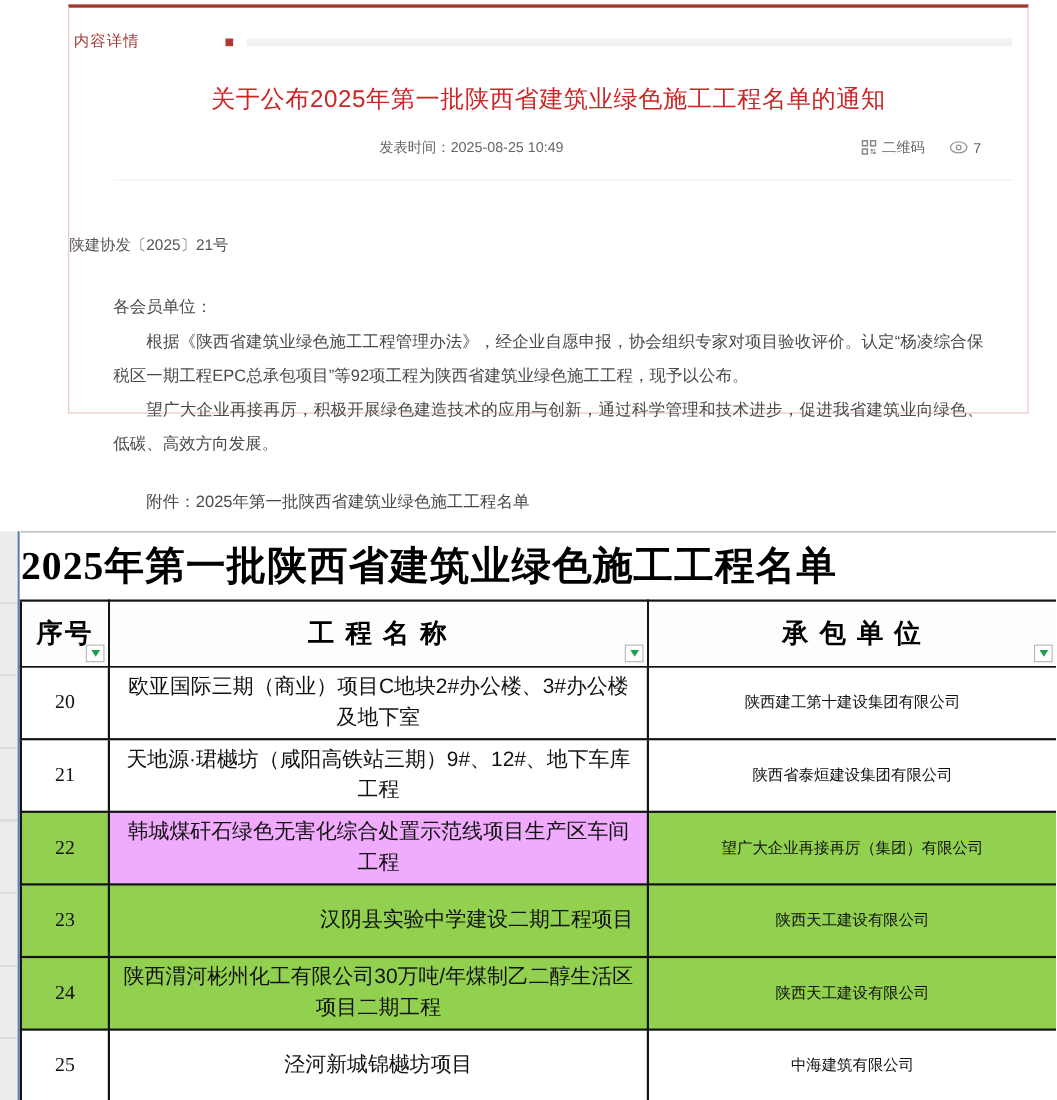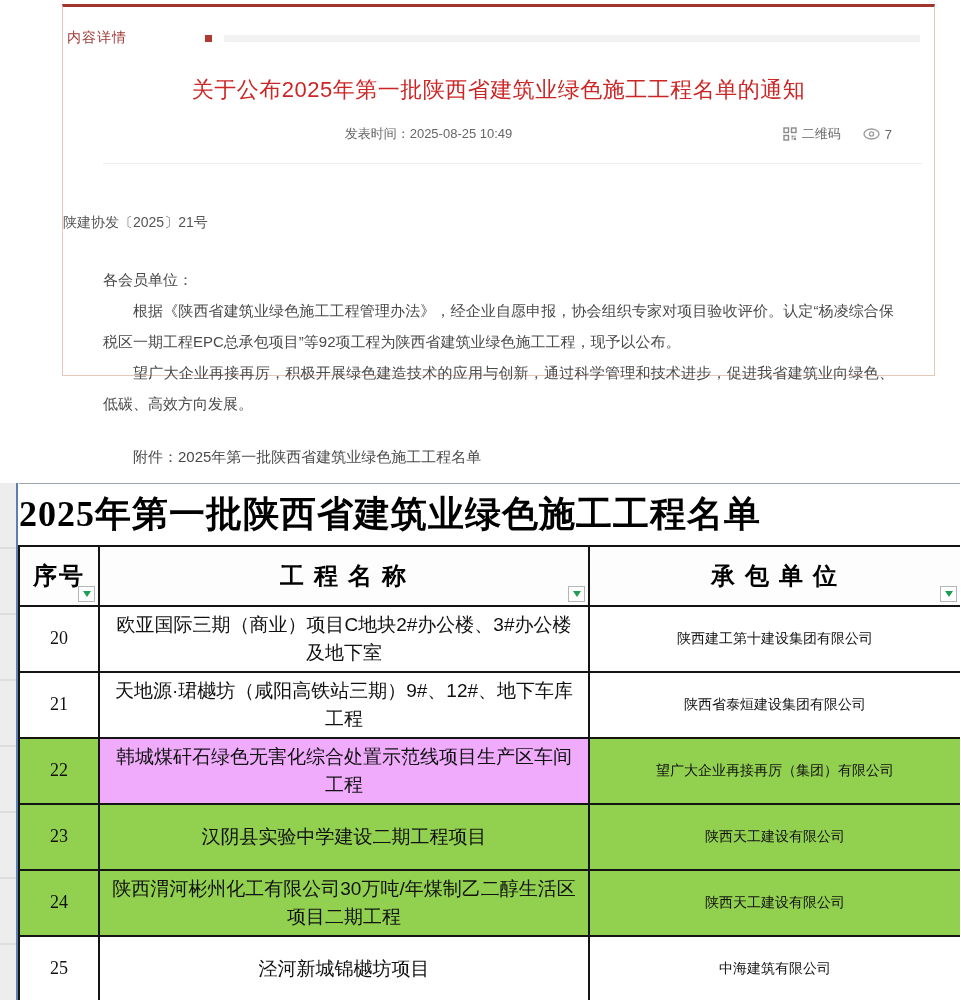--- a/index.html
+++ b/index.html
@@ -280,21 +280,21 @@
   </tr>
 
   <tr class="data-row">
     <td class="c-no" style="background: rgb(146, 208, 80); margin-top: 22px;">22</td>
     <td class="c-proj" style="background: #f0abfc;">韩城煤矸石绿色无害化综合处置示范线项目生产区车间工程</td>
     <td class="c-contr" style="background: rgb(146, 208, 80);">望广大企业再接再厉（集团）有限公司</td>
   </tr>
 
   <tr class="data-row">
     <td class="c-no" style="background: rgb(146, 208, 80);">23</td>
-    <td class="c-proj" style="background: rgb(146, 208, 80);">汉阴县实验中学建设二期工程项目</td>
+    <td class="c-proj" style="background: rgb(146, 208, 80); text-align: right;">汉阴县实验中学建设二期工程项目</td>
     <td class="c-contr" style="background: rgb(146, 208, 80);">陕西天工建设有限公司</td>
   </tr>
 
   <tr class="data-row">
     <td class="c-no" style="background: rgb(146, 208, 80); margin-top: 14px;">24</td>
     <td class="c-proj" style="background: rgb(146, 208, 80);">陕西渭河彬州化工有限公司30万吨/年煤制乙二醇生活区项目二期工程</td>
     <td class="c-contr" style="background: rgb(146, 208, 80);">陕西天工建设有限公司</td>
   </tr>
 
   <tr class="data-row">

